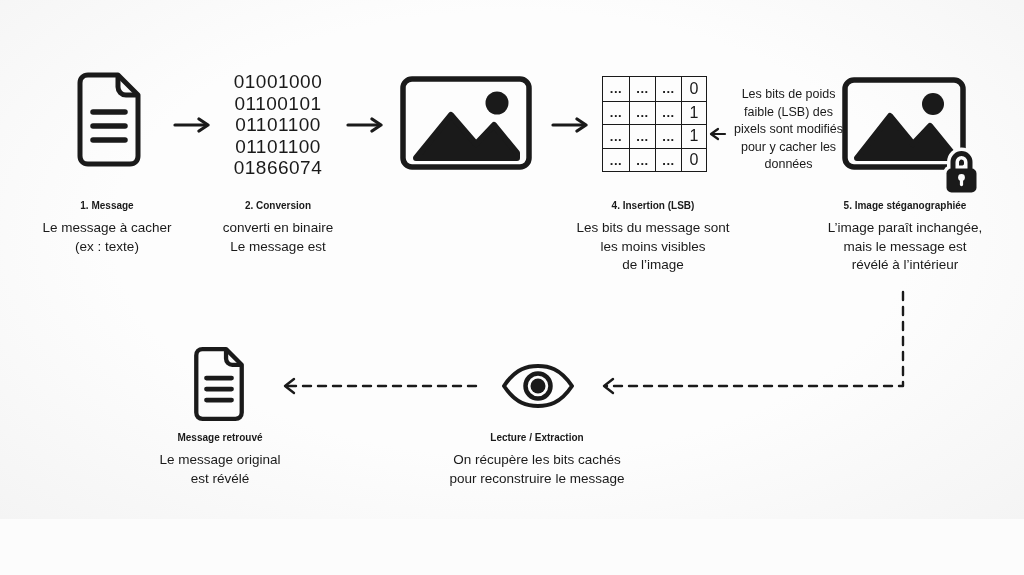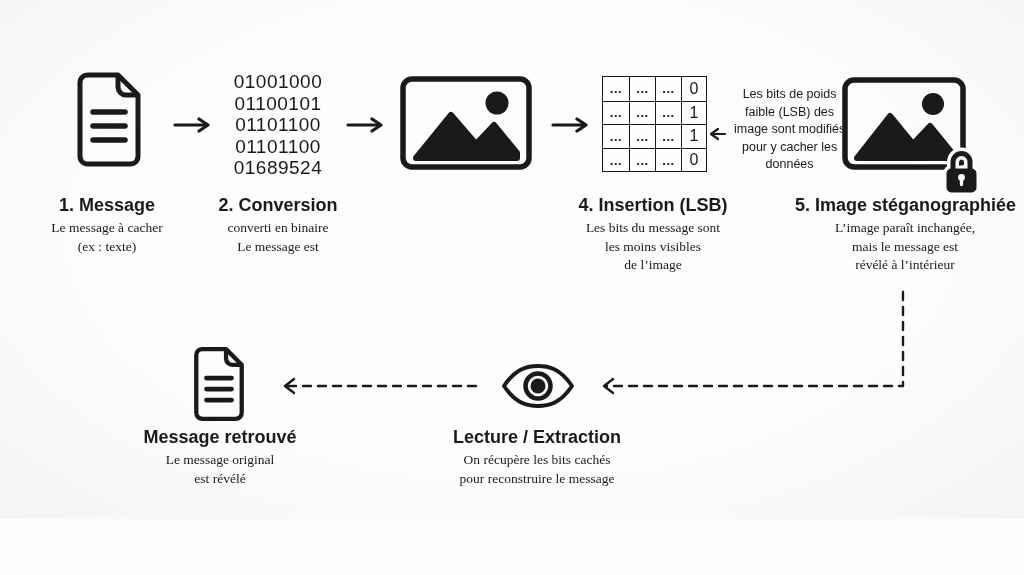--- a/index.html
+++ b/index.html
@@ -13,23 +13,23 @@
     background:radial-gradient(ellipse at 50% 45%, #fdfdfd 55%, #f4f4f4 100%);
     color:#1a1a1a;
   }
   .abs{position:absolute;}
   svg{display:block;}
   .stroke{stroke:#1a1a1a;fill:none;stroke-linecap:round;stroke-linejoin:round;}
   .fill{fill:#1a1a1a;}
   .halo{stroke:#fcfcfc;fill:none;stroke-linecap:round;stroke-linejoin:round;}
 
   .label{position:absolute;text-align:center;}
-  .title{font-weight:700;font-size:18px;line-height:17px;white-space:nowrap;}
+  .title{font-weight:700;font-size:10px;line-height:17px;white-space:nowrap;}
   .desc{margin-top:5px;font-size:13.5px;line-height:18.5px;}
-  .desc div{white-space:nowrap;font-family:Liberation Serif, serif;}
+  .desc div{white-space:nowrap;}
 
   .binary{
     position:absolute;left:203px;top:71px;width:150px;
     text-align:center;font-size:19px;line-height:21.6px;
     letter-spacing:0.5px;font-weight:500;white-space:nowrap;
   }
 
   .lsb-table{
     position:absolute;left:602px;top:76px;
     display:grid;grid-template-columns:26px 26px 26px 25px;
@@ -66,21 +66,21 @@
   <svg class="abs" style="left:173px;top:117px" width="40" height="16" viewBox="0 0 40 16">
     <line class="stroke" stroke-width="3.2" x1="2" y1="8" x2="33" y2="8"></line>
     <polyline class="stroke" stroke-width="3.2" points="26,2 35,8 26,14"></polyline>
   </svg>
 
   <div class="binary">
     <div>01001000</div>
     <div>01100101</div>
     <div>01101100</div>
     <div>01101100</div>
-    <div>01689524</div>
+    <div>01866074</div>
   </div>
 
   <svg class="abs" style="left:346px;top:117px" width="40" height="16" viewBox="0 0 40 16">
     <line class="stroke" stroke-width="3.2" x1="2" y1="8" x2="33" y2="8"></line>
     <polyline class="stroke" stroke-width="3.2" points="26,2 35,8 26,14"></polyline>
   </svg>
 
   <svg class="abs" style="left:400px;top:76px" width="132" height="94" viewBox="0 0 132 94">
     <rect class="stroke" stroke-width="5.5" x="3" y="3" width="126" height="88" rx="9"></rect>
     <circle class="fill" cx="97" cy="27" r="11.5"></circle>
@@ -112,21 +112,21 @@
   </div>
 
   <svg class="abs" style="left:708px;top:127px" width="20" height="14" viewBox="0 0 20 14">
     <line class="stroke" stroke-width="2.2" x1="17" y1="7" x2="4" y2="7"></line>
     <polyline class="stroke" stroke-width="2.2" points="10,2 3,7 10,12"></polyline>
   </svg>
 
   <div class="annotation">
     <div>Les bits de poids</div>
     <div>faible (LSB) des</div>
-    <div>image sont modifiés</div>
+    <div>pixels sont modifiés</div>
     <div>pour y cacher les</div>
     <div>données</div>
   </div>
 
   <svg class="abs" style="left:842px;top:77px" width="124" height="93" viewBox="0 0 124 93">
     <rect class="stroke" stroke-width="5.5" x="3" y="3" width="118" height="87" rx="9"></rect>
     <circle class="fill" cx="91" cy="27" r="11"></circle>
     <path class="fill" stroke="#1a1a1a" stroke-width="6" stroke-linejoin="round" d="M15,81 L48,39 L71,67 L88,49 L110,76 L110,81 Z"></path>
   </svg>
 

